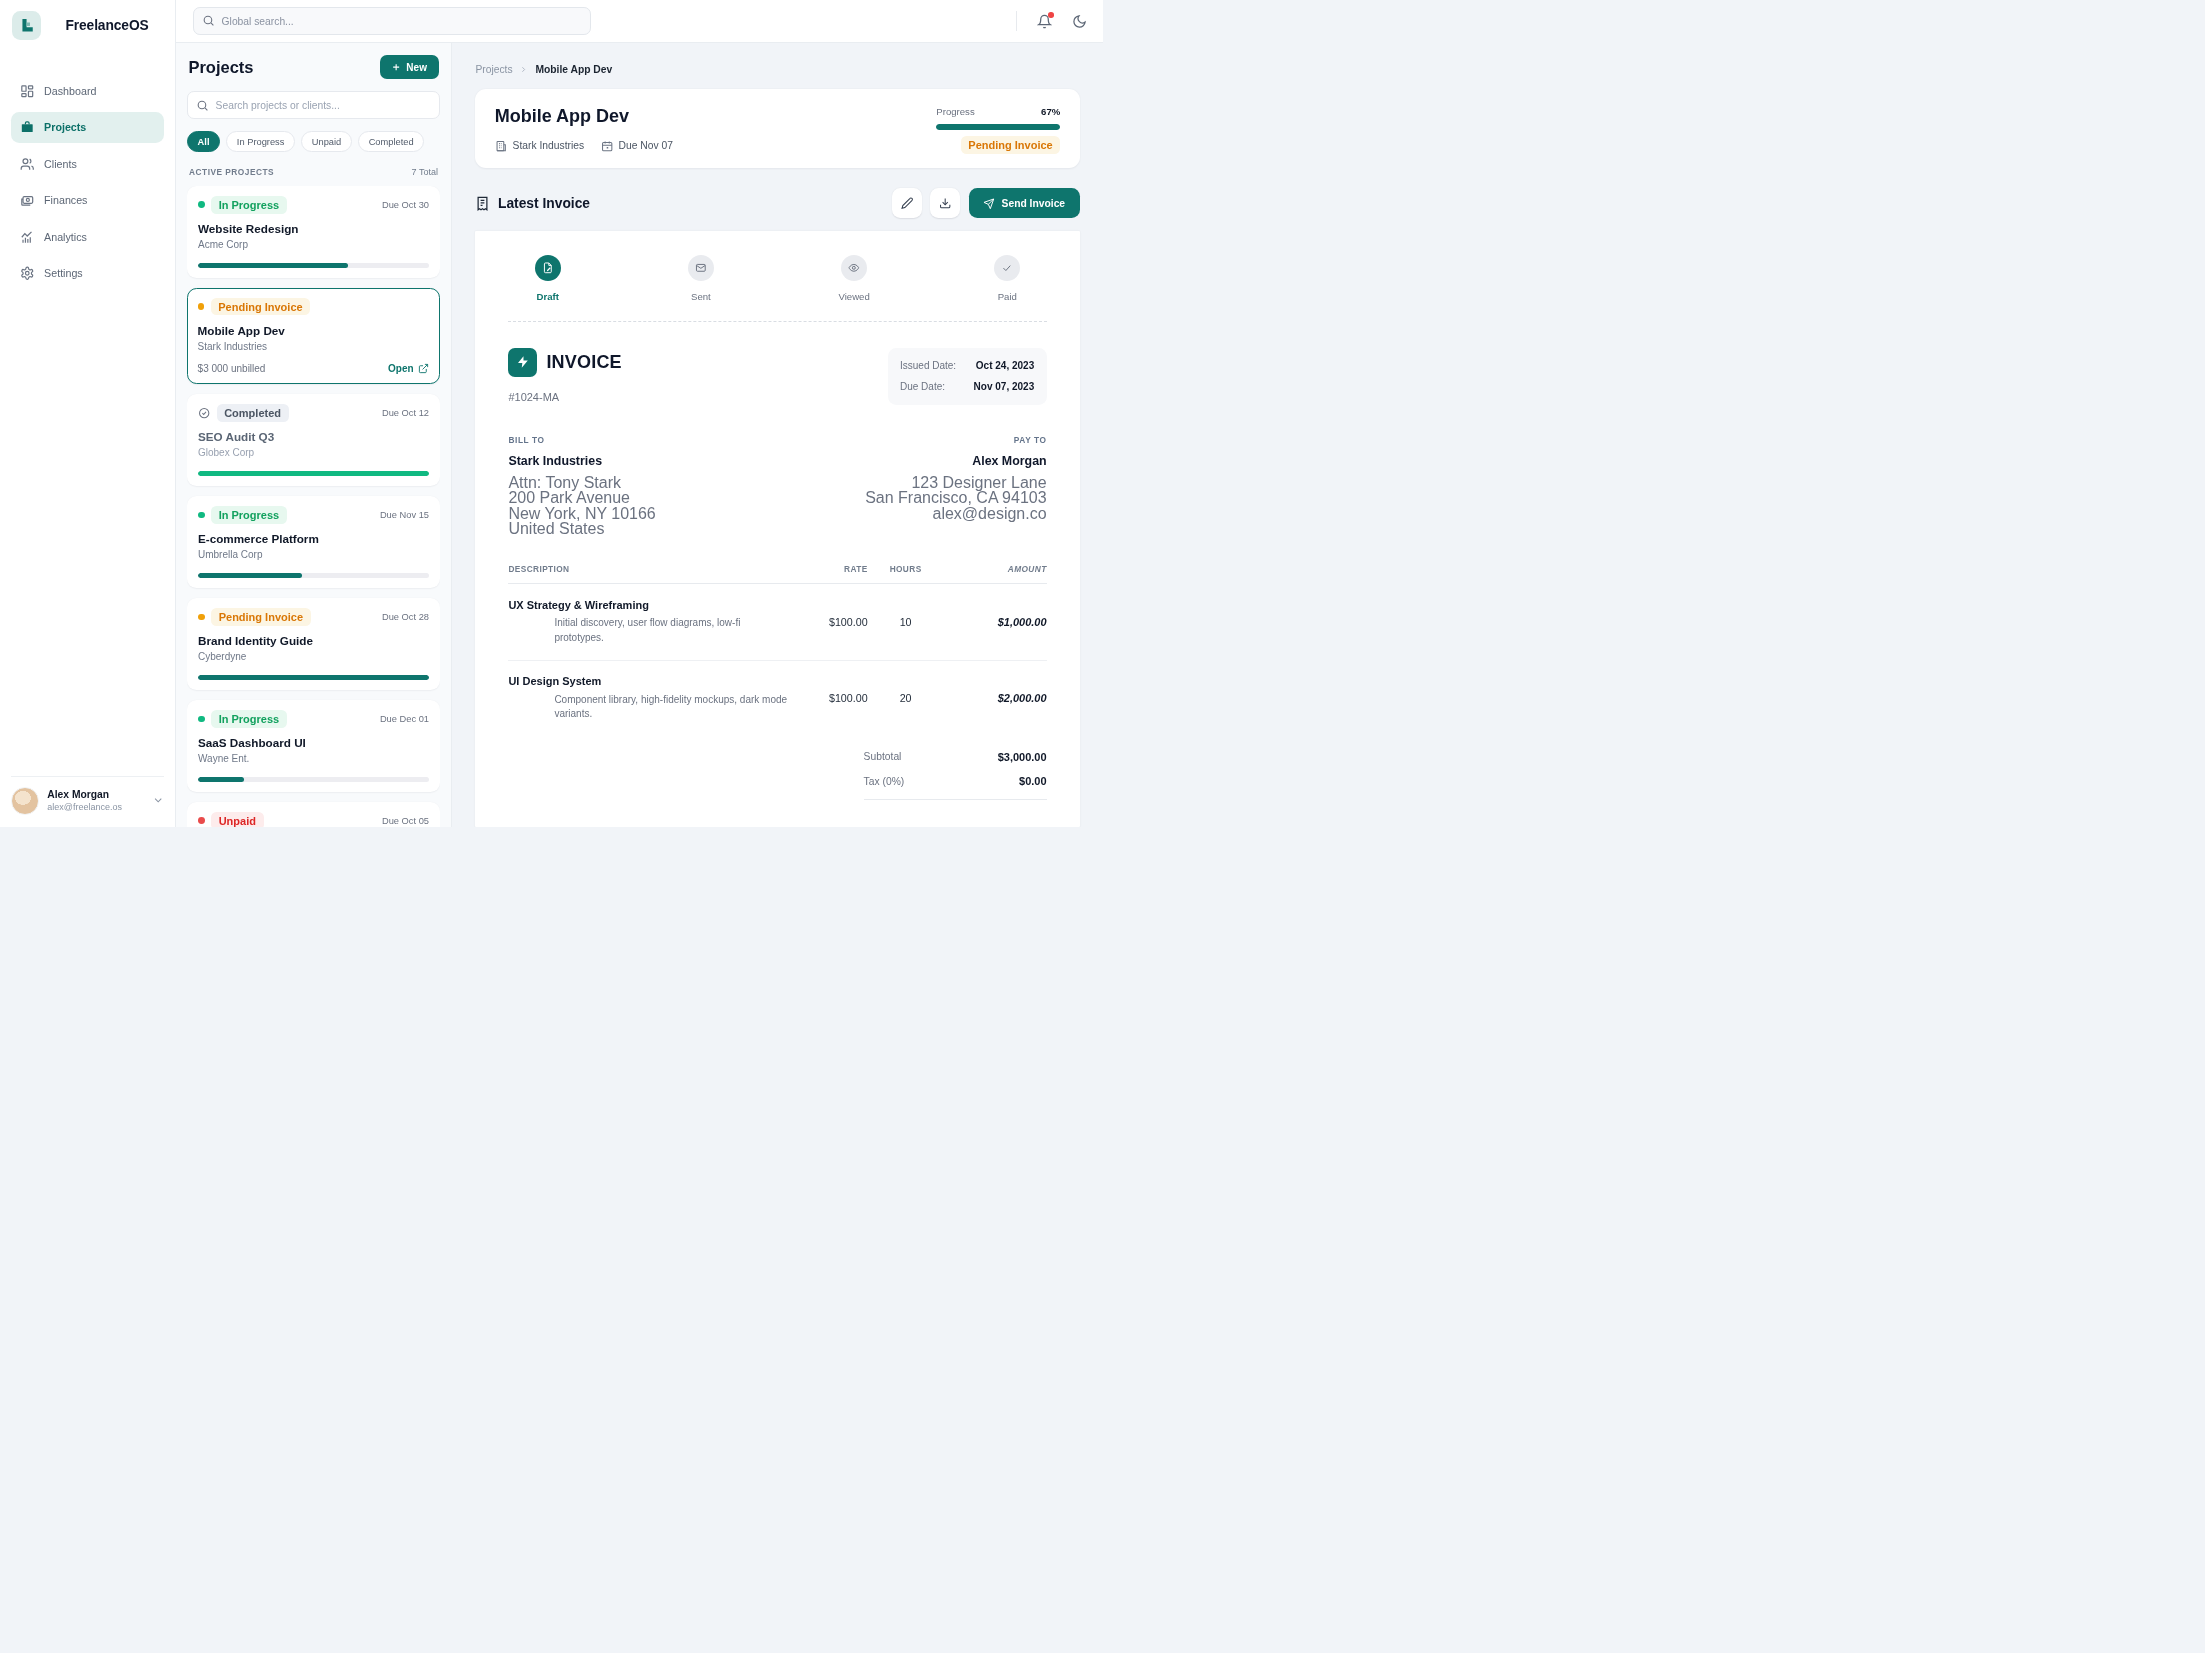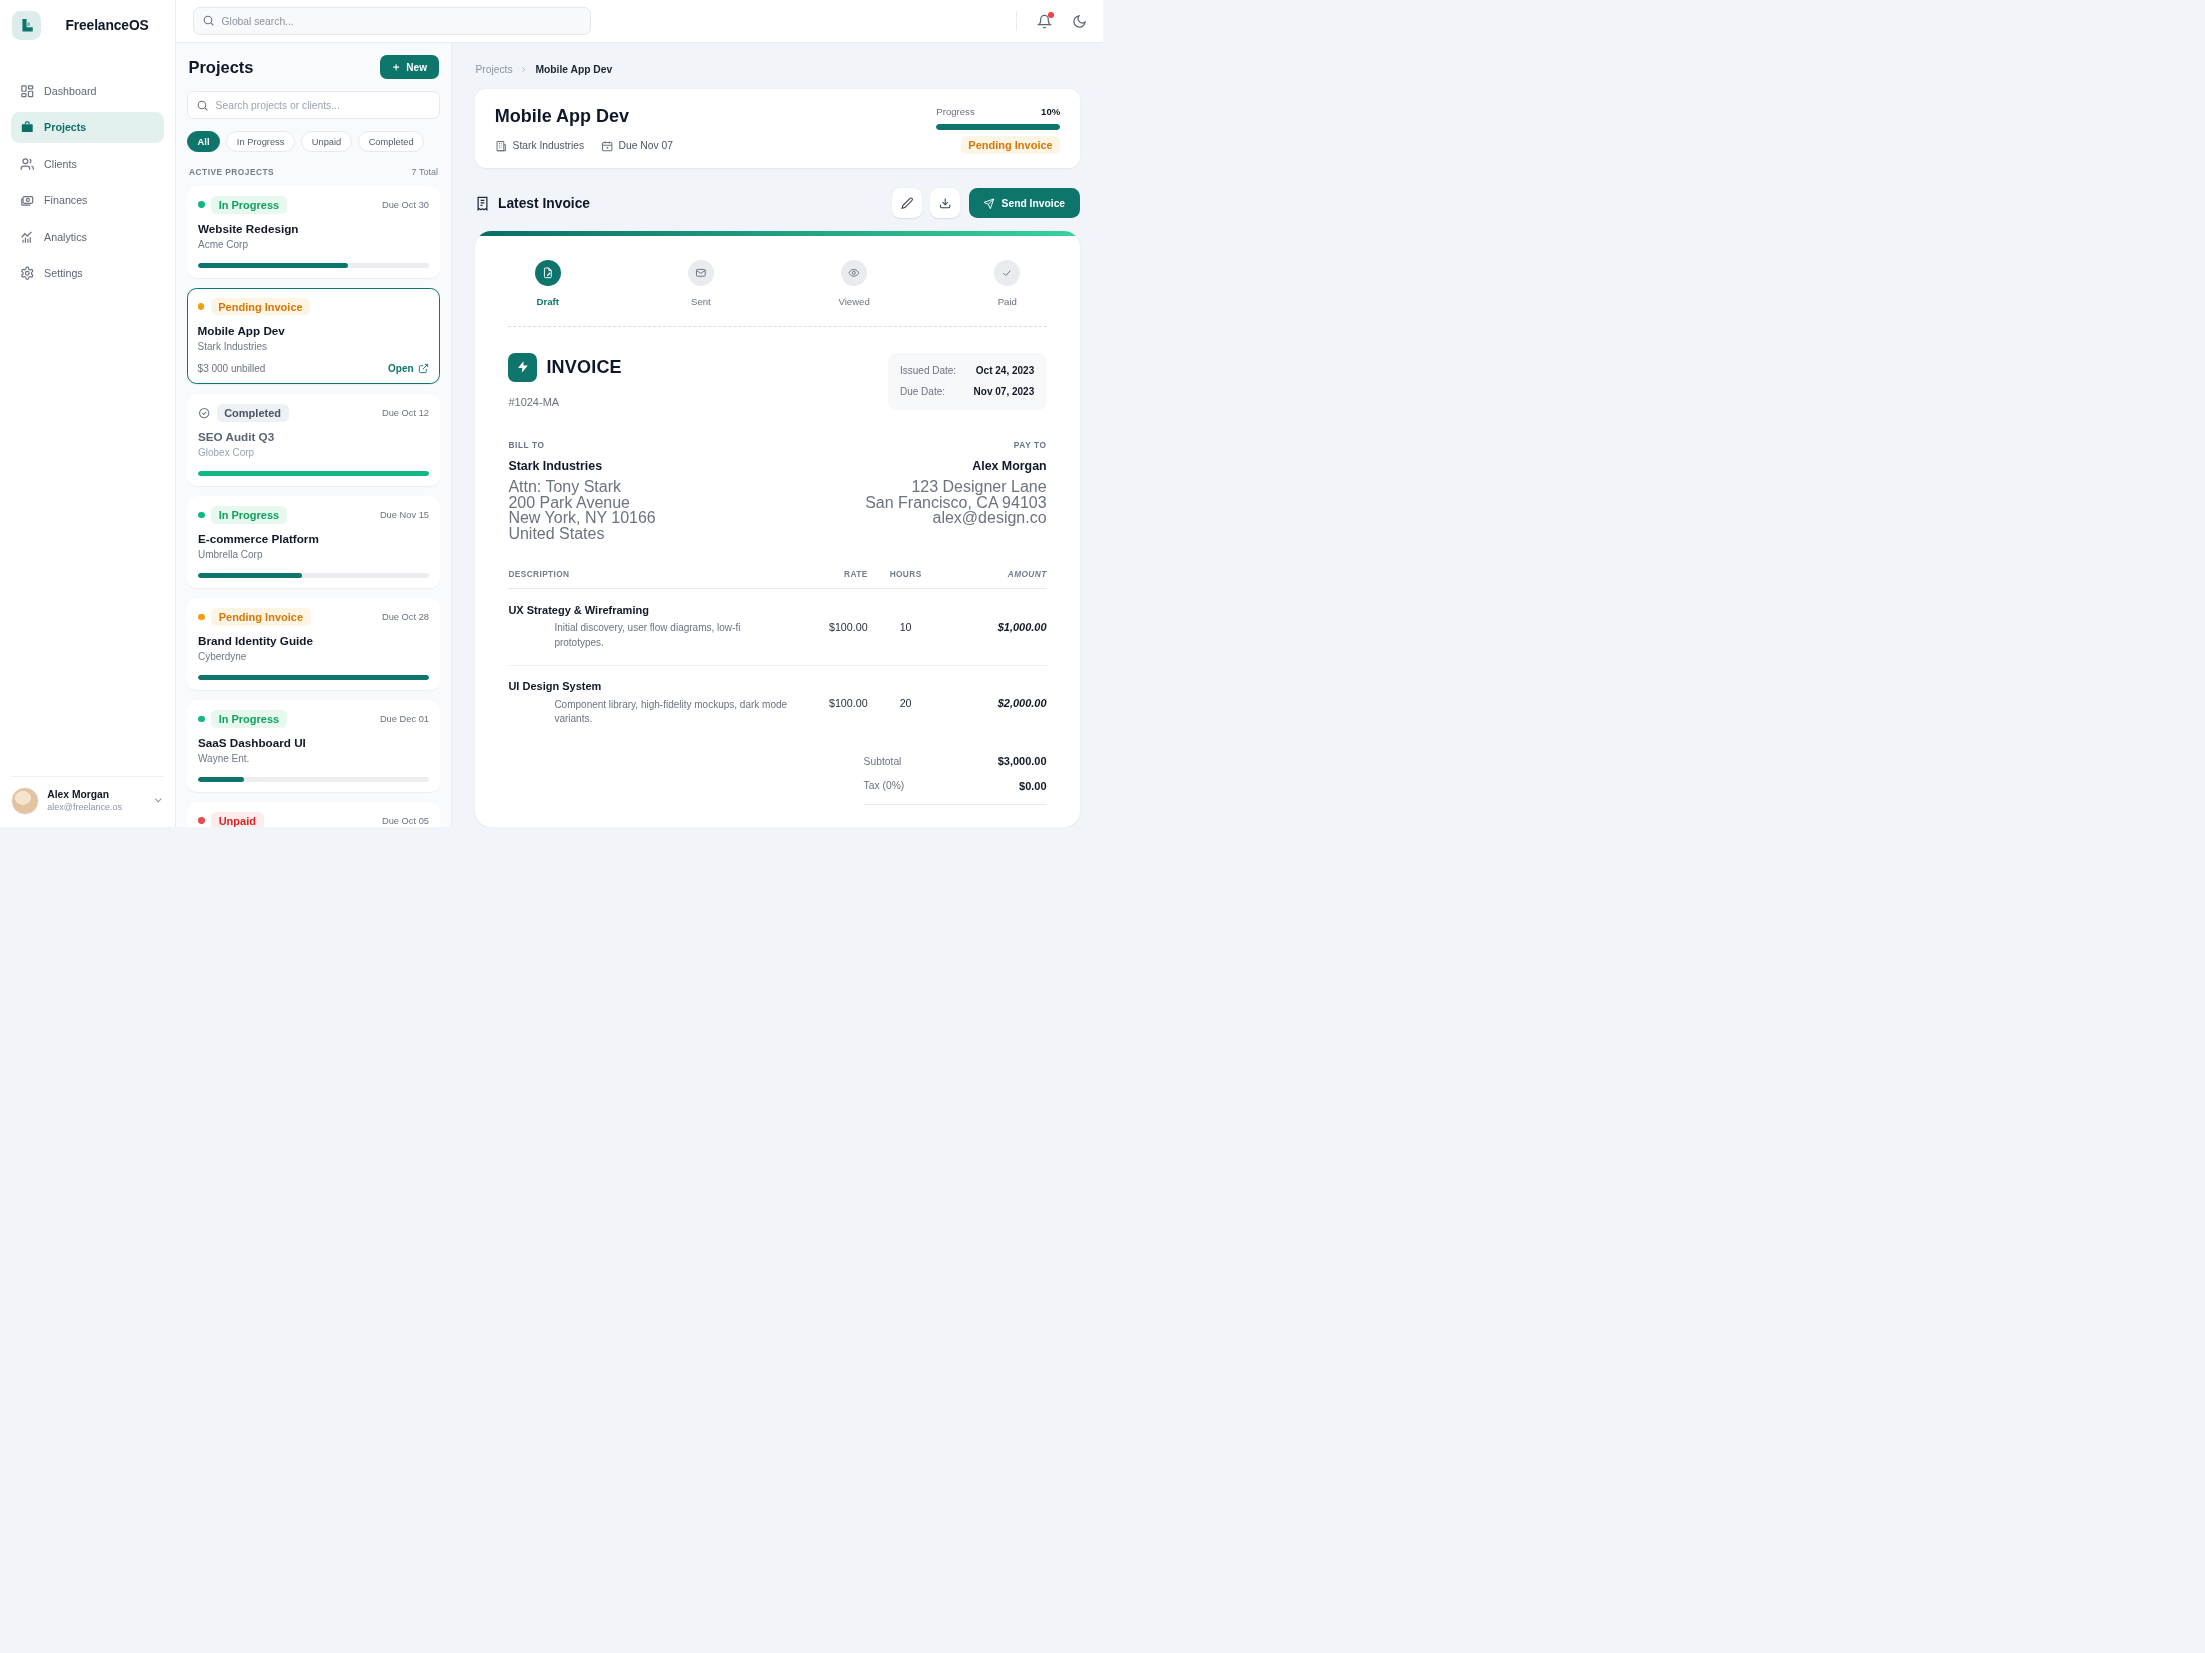--- a/index.html
+++ b/index.html
@@ -110,22 +110,22 @@
   .inv-head { margin-top:20px; display:flex; align-items:center; }
   .inv-head-left { display:flex; align-items:center; gap:7.6px; }
   .inv-heading { font-size:13.8px; font-weight:700; color:#0f172a; }
   .inv-actions { margin-left:auto; display:flex; align-items:center; gap:8.3px; }
   .sq-btn { width:30px; height:30px; background:#fff; border:none; border-radius:8.3px; cursor:pointer;
             display:flex; align-items:center; justify-content:center; color:#374151;
             box-shadow:0 0.7px 1.4px rgba(16,24,40,.1); }
   .send-btn { height:30px; display:flex; align-items:center; gap:6.9px; background:#0e756d; color:#fff;
               border:none; border-radius:8.3px; padding:0 14.5px; font-family:inherit; font-size:10.3px; font-weight:600; cursor:pointer; }
 
-  .invoice-card { margin-top:13px; background:#fff; border-radius:16px; box-shadow:0 0.7px 2.1px rgba(16,24,40,.07);
-                  flex:1; overflow:hidden; display:flex; flex-direction:column; }
+  .invoice-card { margin-top:13px; background:#fff; border-radius:1px; box-shadow:0 0.7px 2.1px rgba(16,24,40,.07);
+                  flex:1; overflow:hidden; display:flex; flex-direction:row; }
   .grad-bar { height:4.8px; background:linear-gradient(90deg,#0c6b64,#36d39f); }
   .inv-body { padding:0 33px; }
 
   .steps { display:flex; justify-content:space-between; padding:23.4px 8.3px 0; }
   .step { display:flex; flex-direction:column; align-items:center; width:62px; }
   .step-circle { width:26px; height:26px; border-radius:50%; background:#e9ebef; color:#6b7280;
                  display:flex; align-items:center; justify-content:center; }
   .step.active .step-circle { background:#0e756d; color:#fff; }
   .step-label { margin-top:10.3px; font-size:9.6px; color:#6b7280; }
   .step.active .step-label { color:#0e756d; font-weight:600; }
@@ -461,21 +461,21 @@
                     <rect x="11" y="13.5" width="3" height="3" fill="currentColor" stroke="none"></rect>
                   </svg>
               </span>
               <span>Due Nov 07</span>
             </span>
           </div>
         </div>
         <div class="proj-right">
           <div class="prog-row">
             <span class="prog-label">Progress</span>
-            <span class="prog-value">10%</span>
+            <span class="prog-value">67%</span>
           </div>
           <div class="proj-bar">
               <div class="pfill fill-teal" style="width: 100%;"></div>
             </div>
           <div class="proj-badge-wrap">
             <span class="badge badge-amber">Pending Invoice</span>
           </div>
         </div>
       </div>
 

